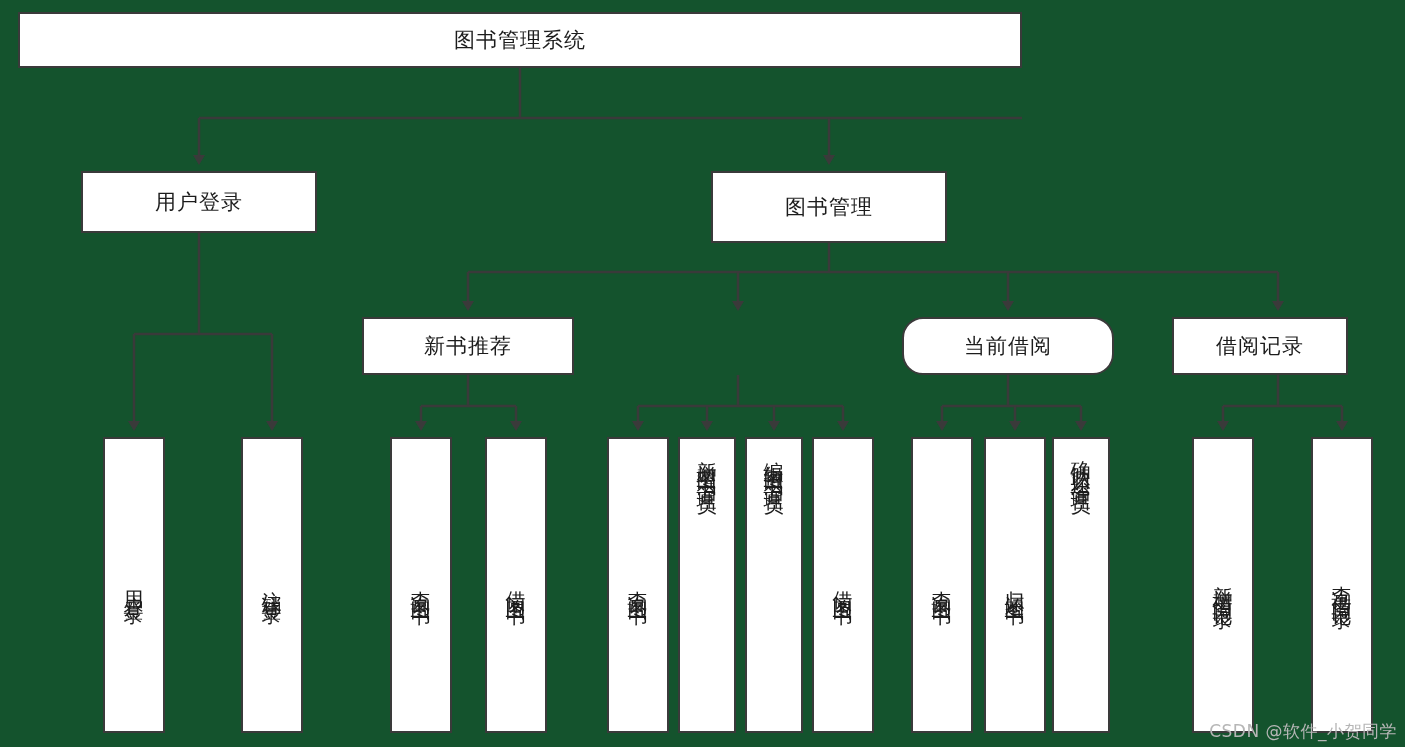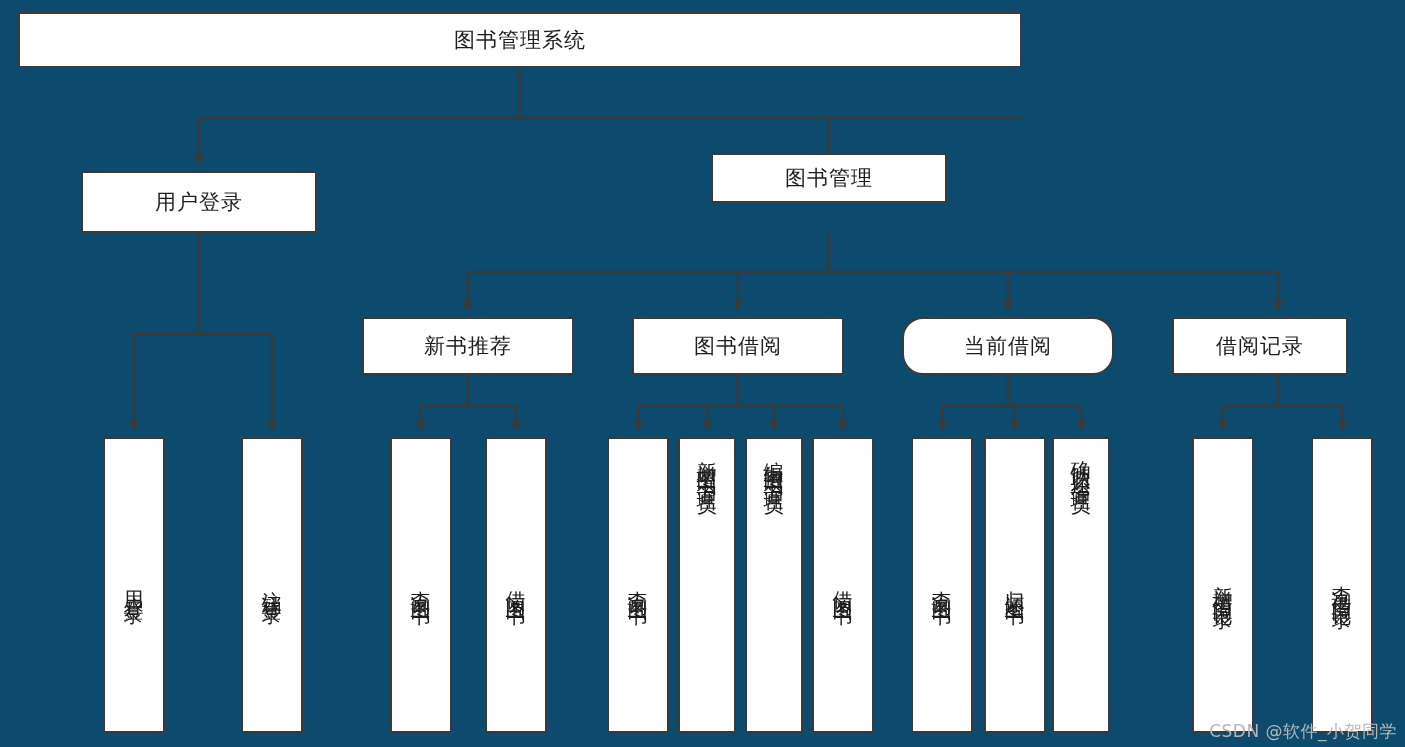--- a/index.html
+++ b/index.html
@@ -5,21 +5,21 @@
 <style>
   html,body{margin:0;padding:0;background:#ffffff;}
   body{
     font-family:"DejaVu Sans","Liberation Sans",sans-serif;
     color:#1a1a1a;
   }
   #canvas{
     position:relative;
     width:1405px;
     height:747px;
-    background:#0c4a6e;
+    background:#14532d;
     overflow:hidden;
   }
   #edges{
     position:absolute;
     left:0; top:0;
     width:1405px;
     height:747px;
     pointer-events:none;
   }
   .node{
@@ -126,29 +126,26 @@
     </g>
   </svg>
 
   <div class="node" style="left: 18px; top: 12px; width: 1004px; height: 56px; border-color: rgb(58, 58, 58); background: rgb(255, 255, 255);">
     <span class="label" style="color: rgb(28, 28, 28);">图书管理系统</span>
   </div>
 
   <div class="node" style="left: 81px; top: 171px; width: 236px; height: 62px; border-color: rgb(58, 58, 58); background: rgb(255, 255, 255);">
     <span class="label" style="color: rgb(28, 28, 28);">用户登录</span>
   </div>
-  <div class="node" style="left: 711px; top: 153px; width: 236px; height: 50px; border-color: rgb(58, 58, 58); background: rgb(255, 255, 255);">
+  <div class="node" style="left: 711px; top: 171px; width: 236px; height: 72px; border-color: rgb(58, 58, 58); background: rgb(255, 255, 255);">
     <span class="label" style="color: rgb(28, 28, 28);">图书管理</span>
   </div>
 
   <div class="node" style="left: 362px; top: 317px; width: 212px; height: 58px; border-color: rgb(58, 58, 58); background: rgb(255, 255, 255);">
     <span class="label" style="color: rgb(28, 28, 28);">新书推荐</span>
-  </div>
-  <div class="node" style="left: 632px; top: 317px; width: 212px; height: 58px; border-color: rgb(58, 58, 58); background: rgb(255, 255, 255);">
-    <span class="label" style="color: rgb(28, 28, 28);">图书借阅</span>
   </div>
   <div class="node" style="left: 902px; top: 317px; width: 212px; height: 58px; border-color: rgb(58, 58, 58); background: rgb(255, 255, 255); border-radius: 21px;">
     <span class="label" style="color: rgb(28, 28, 28);">当前借阅</span>
   </div>
   <div class="node" style="left: 1172px; top: 317px; width: 176px; height: 58px; border-color: rgb(58, 58, 58); background: rgb(255, 255, 255);">
     <span class="label" style="color: rgb(28, 28, 28);">借阅记录</span>
   </div>
 
   <div class="node vertical centered" style="left: 103px; top: 437px; width: 62px; height: 296px; border-color: rgb(58, 58, 58); background: rgb(255, 255, 255);">
     <span class="label" style="color: rgb(28, 28, 28);">用户登录</span>

